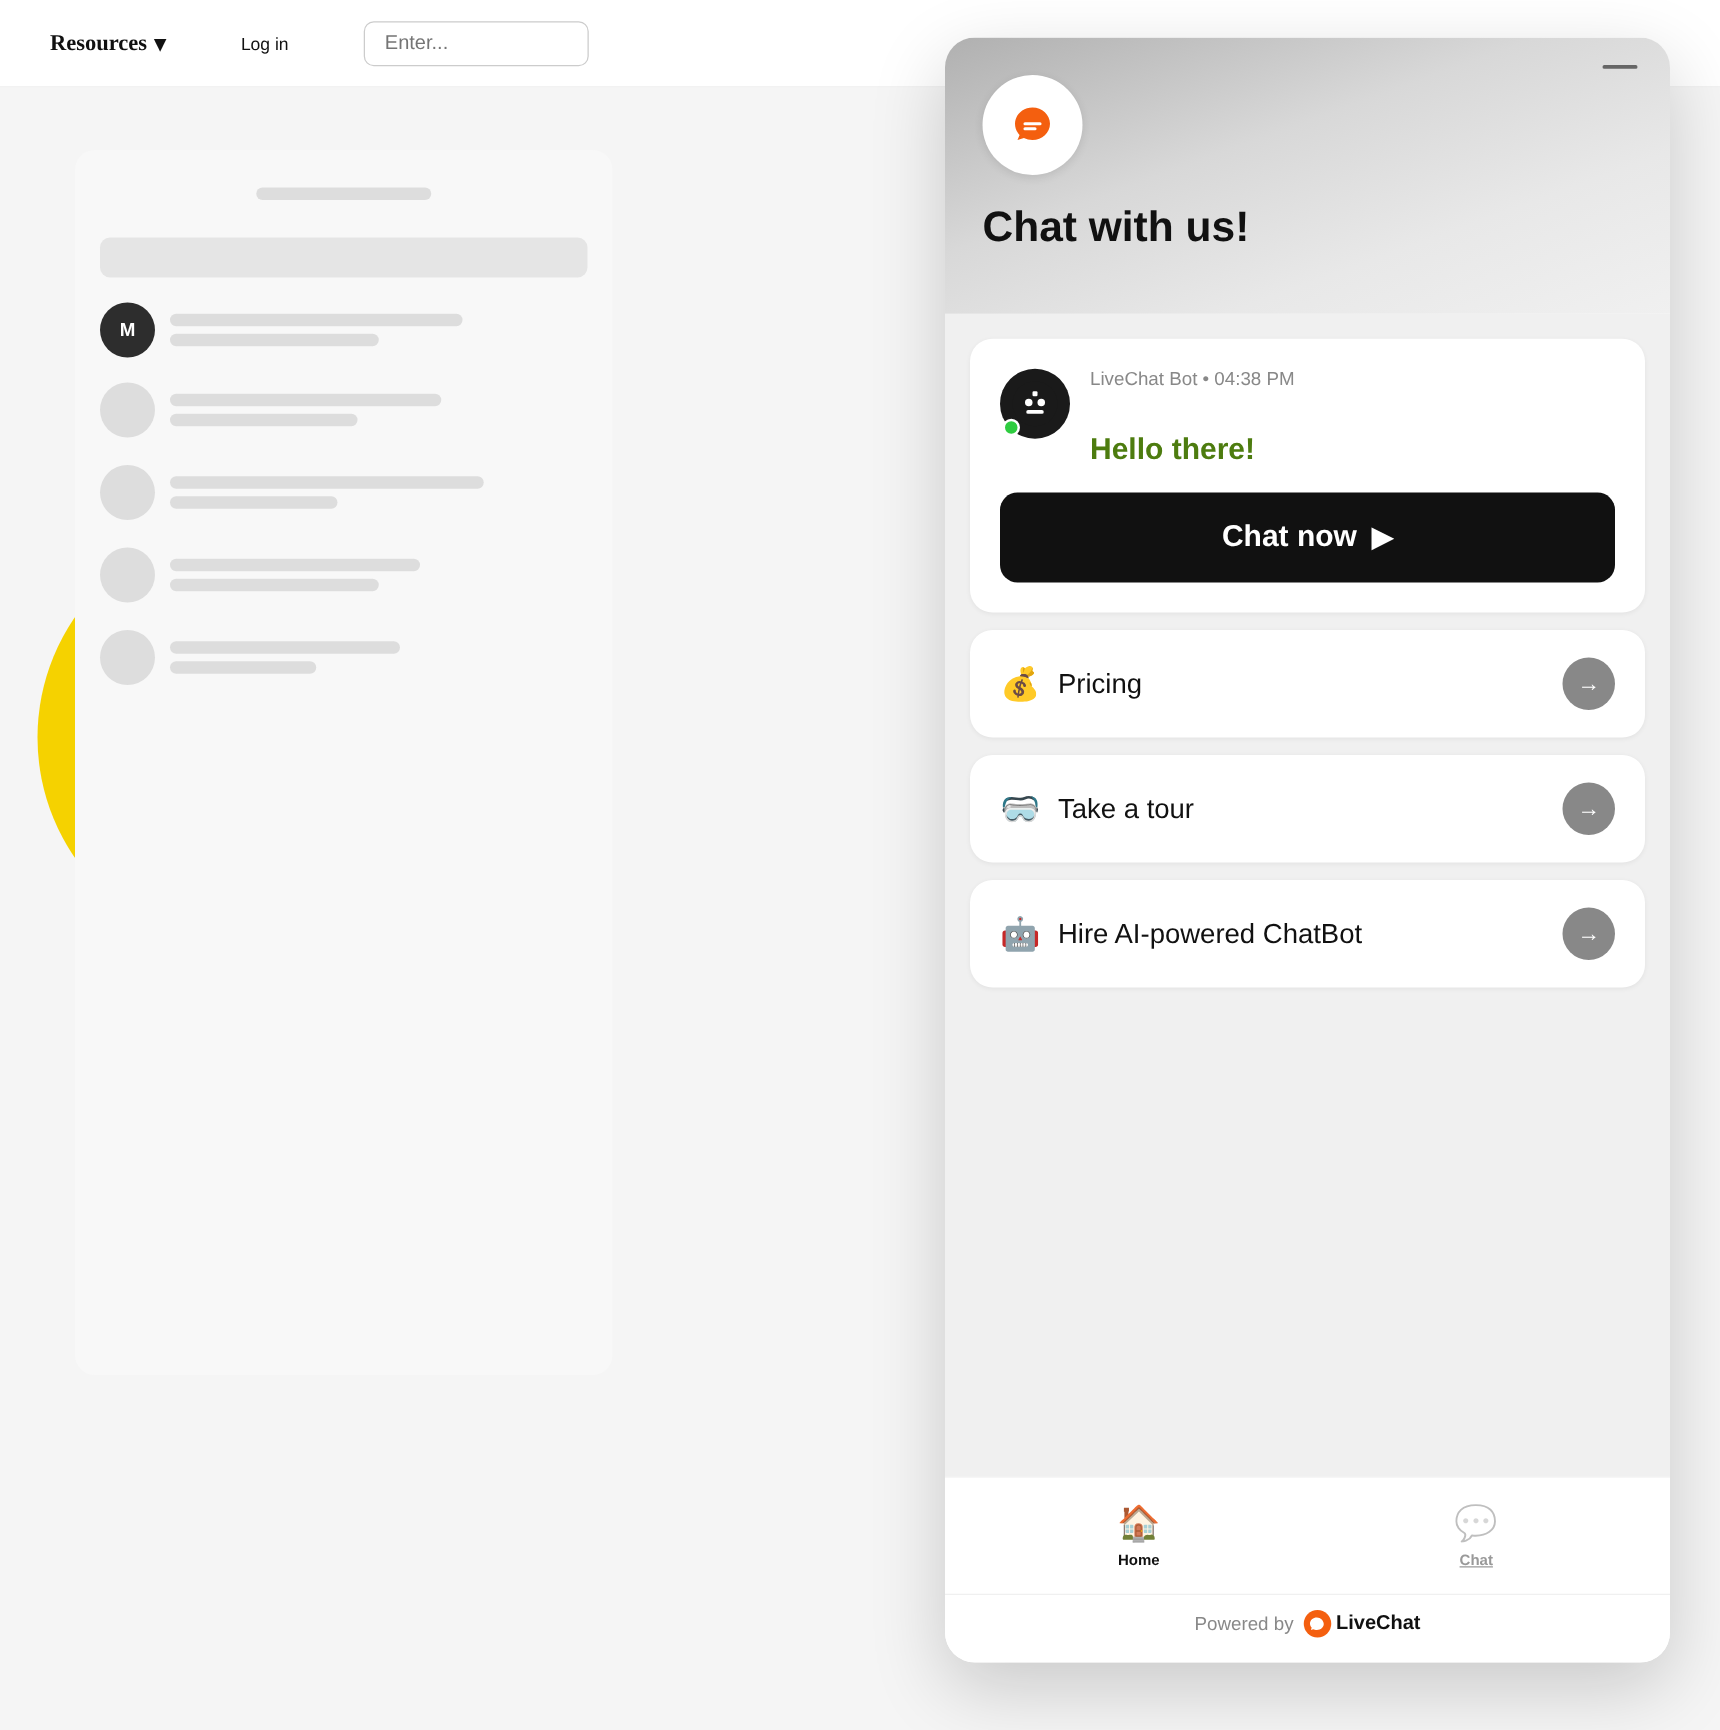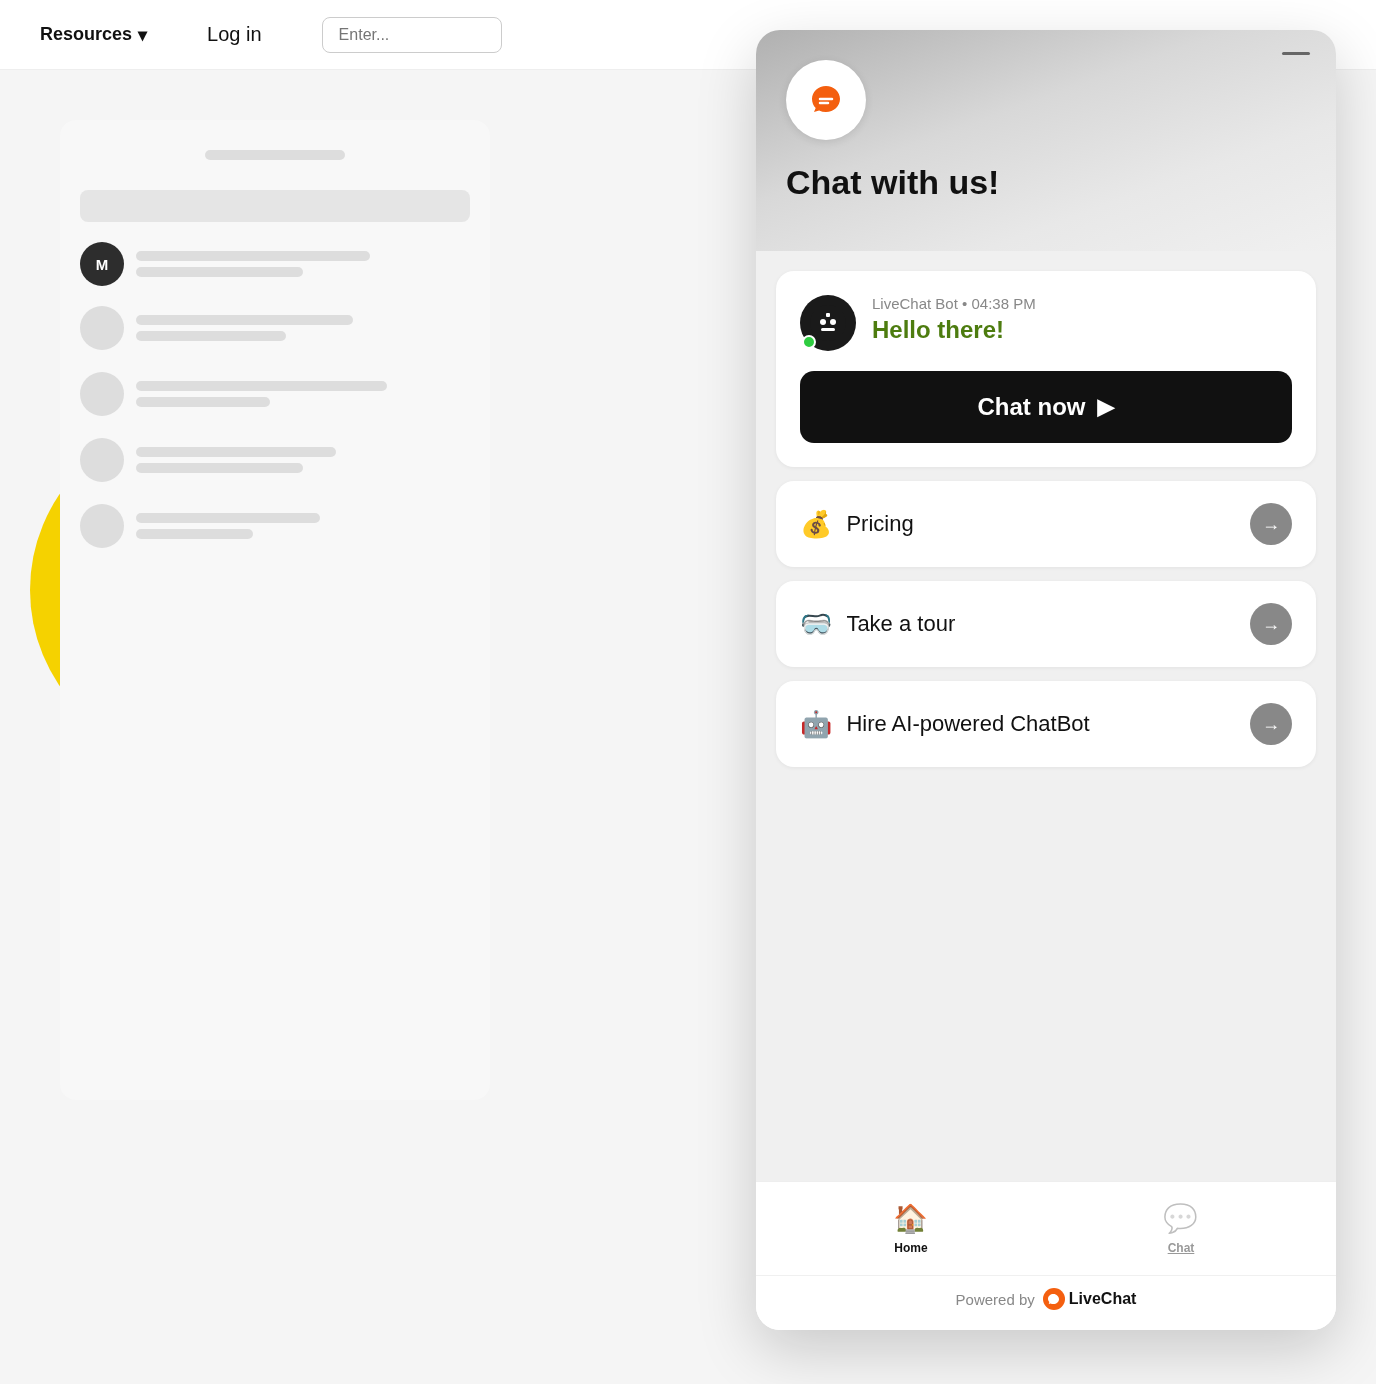--- a/index.html
+++ b/index.html
@@ -26,23 +26,24 @@
       z-index: 1;
     }
     .nav-resources {
       display: flex;
       align-items: center;
       gap: 6px;
       font-size: 18px;
       font-weight: 600;
       color: #111;
       cursor: pointer;
+      font-family: Liberation Serif, serif;
     }
     .nav-login {
-      font-size: 20px;
+      font-size: 14px;
       font-weight: 500;
       color: #111;
       cursor: pointer;
       margin-left: 20px;
     }
     .nav-input {
       margin-left: 20px;
       border: 1.5px solid #ccc;
       border-radius: 8px;
       padding: 8px 16px;
@@ -242,20 +243,21 @@
       border: 2px solid #fff;
       position: absolute;
       bottom: 2px;
       left: 2px;
     }
 
     .bot-info {
       display: flex;
       flex-direction: column;
       justify-content: flex-end;
+      gap: 30px;
     }
 
     .bot-name {
       font-size: 15px;
       color: #888;
       margin-bottom: 4px;
     }
 
     .bot-greeting {
       font-size: 24px;

